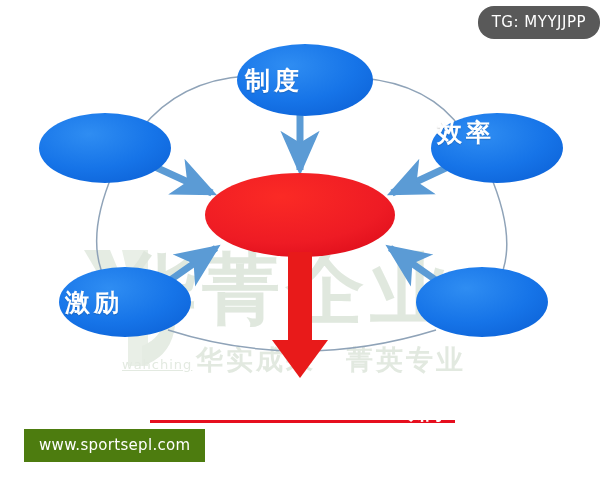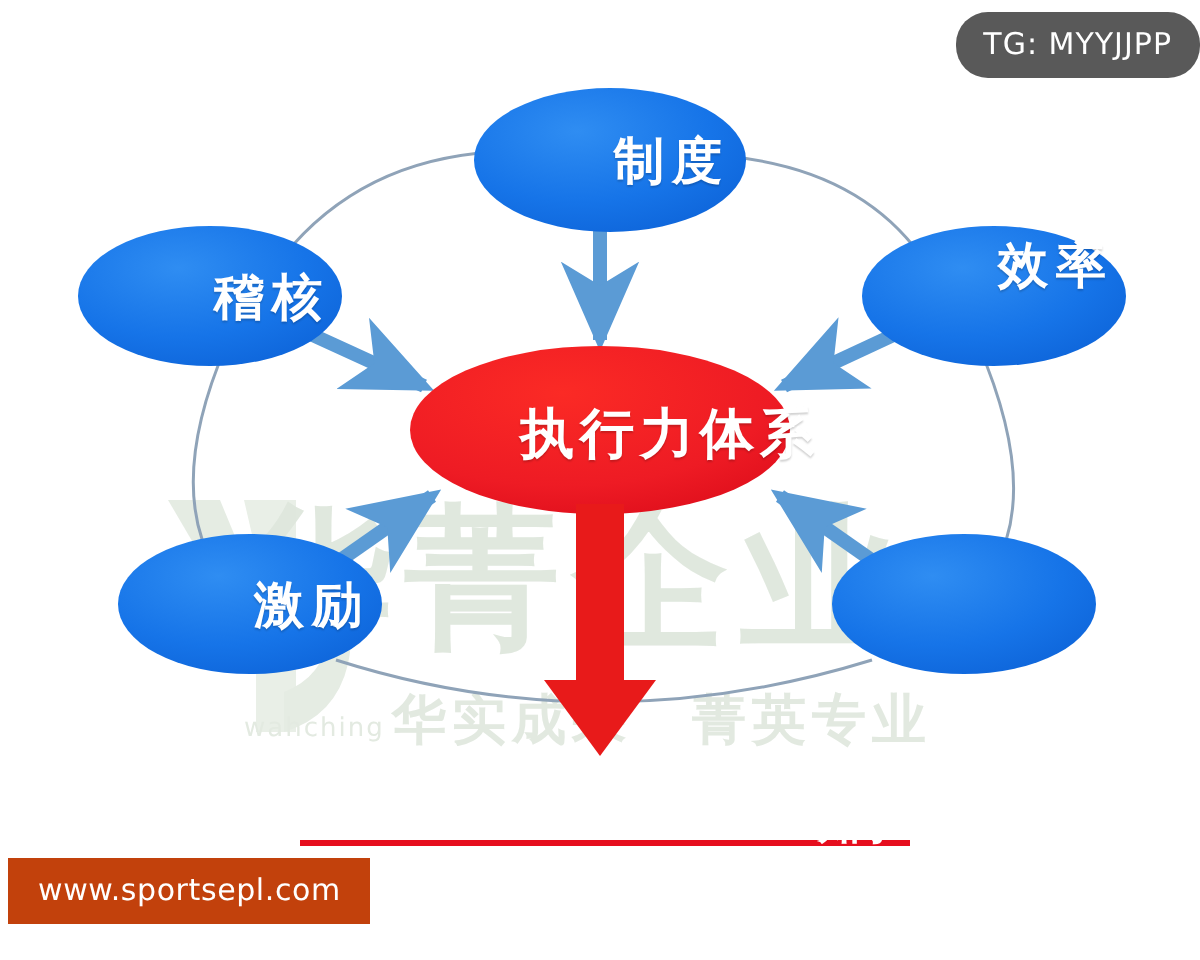--- a/index.html
+++ b/index.html
@@ -55,20 +55,21 @@
     white-space: nowrap;
   }
   .wm-latin {
     position: absolute;
     left: 122px;
     top: 357px;
     font-size: 13px;
     letter-spacing: 1px;
     color: #e3eae1;
     white-space: nowrap;
+    text-decoration: underline;
   }
   .wm-mark {
     position: absolute;
     left: 70px;
     top: 246px;
     width: 120px;
     height: 125px;
     opacity: 0.95;
   }
 
@@ -79,21 +80,21 @@
     width: 600px; height: 480px;
     z-index: 2;
   }
 
   
   .node-label {
     position: absolute;
     z-index: 3;
     color: #ffffff;
     font-weight: bold;
-    text-align: right;
+    text-align: left;
     white-space: nowrap;
     letter-spacing: 4px;
     text-shadow: 0 1px 1px rgba(0,0,0,0.18);
     font-family: "DejaVu Sans", "Liberation Sans", sans-serif;
   }
   .node-outer { font-size: 25px; }
   .node-center { font-size: 27px; letter-spacing: 3px; }
 
   
   .banner {
@@ -158,23 +159,23 @@
     color: #ffffff;
     font-size: 15px;
     letter-spacing: 0.5px;
     padding: 7px 14px 8px 14px;
     z-index: 6;
     white-space: nowrap;
     border-radius: 16px;
   }
   .url-badge {
     position: absolute;
-    left: 4px;
+    left: 24px;
     bottom: 18px;
-    background: #c2410c;
+    background: #4d7c0f;
     color: #ffffff;
     font-size: 15px;
     letter-spacing: 0.3px;
     padding: 7px 15px 8px 15px;
     z-index: 6;
     white-space: nowrap;
   }
 </style>
 </head>
 <body>
@@ -236,28 +237,26 @@
 
     <ellipse cx="305" cy="80" rx="68" ry="36" fill="url(#gradBlue)"></ellipse>
     <ellipse cx="105" cy="148" rx="66" ry="35" fill="url(#gradBlue)"></ellipse>
     <ellipse cx="497" cy="148" rx="66" ry="35" fill="url(#gradBlue)"></ellipse>
     <ellipse cx="125" cy="302" rx="66" ry="35" fill="url(#gradBlue)"></ellipse>
     <ellipse cx="482" cy="302" rx="66" ry="35" fill="url(#gradBlue)"></ellipse>
   </svg>
 
   <div class="node-label node-outer" style="left:245px; top:64px; width:120px;">制度</div>
 
-  <div class="node-label node-outer" style="left:45px; top:132px; width:120px;">稽核</div>
 
   <div class="node-label node-outer" style="left:437px; top:116px; width:120px;">效率</div>
 
   <div class="node-label node-outer" style="left:65px; top:286px; width:120px;">激励</div>
 
 
-  <div class="node-label node-center" style="left:190px; top:199px; width:220px;">执行力体系</div>
 
   <div class="banner-underline"></div>
 
   <div class="zhihu-logo">知乎</div>
 
   <div class="tag-badge">TG: MYYJJPP</div>
 
   <div class="url-badge">www.sportsepl.com</div>
 
 </div>

